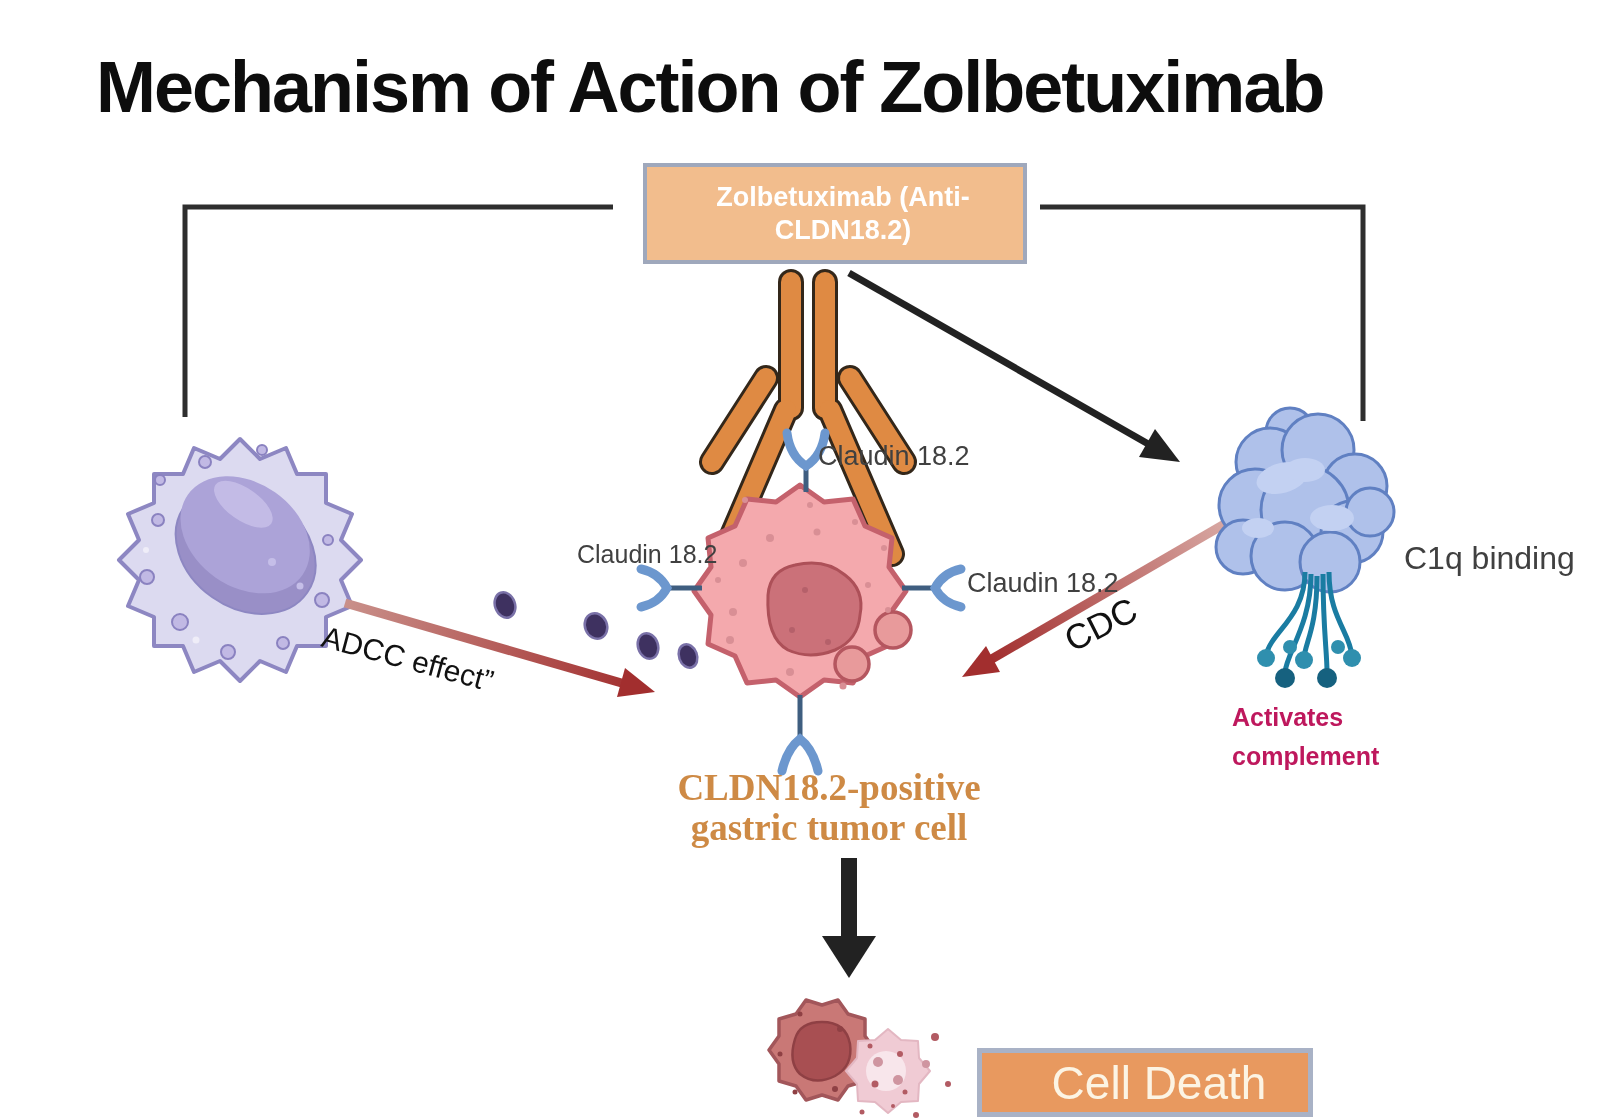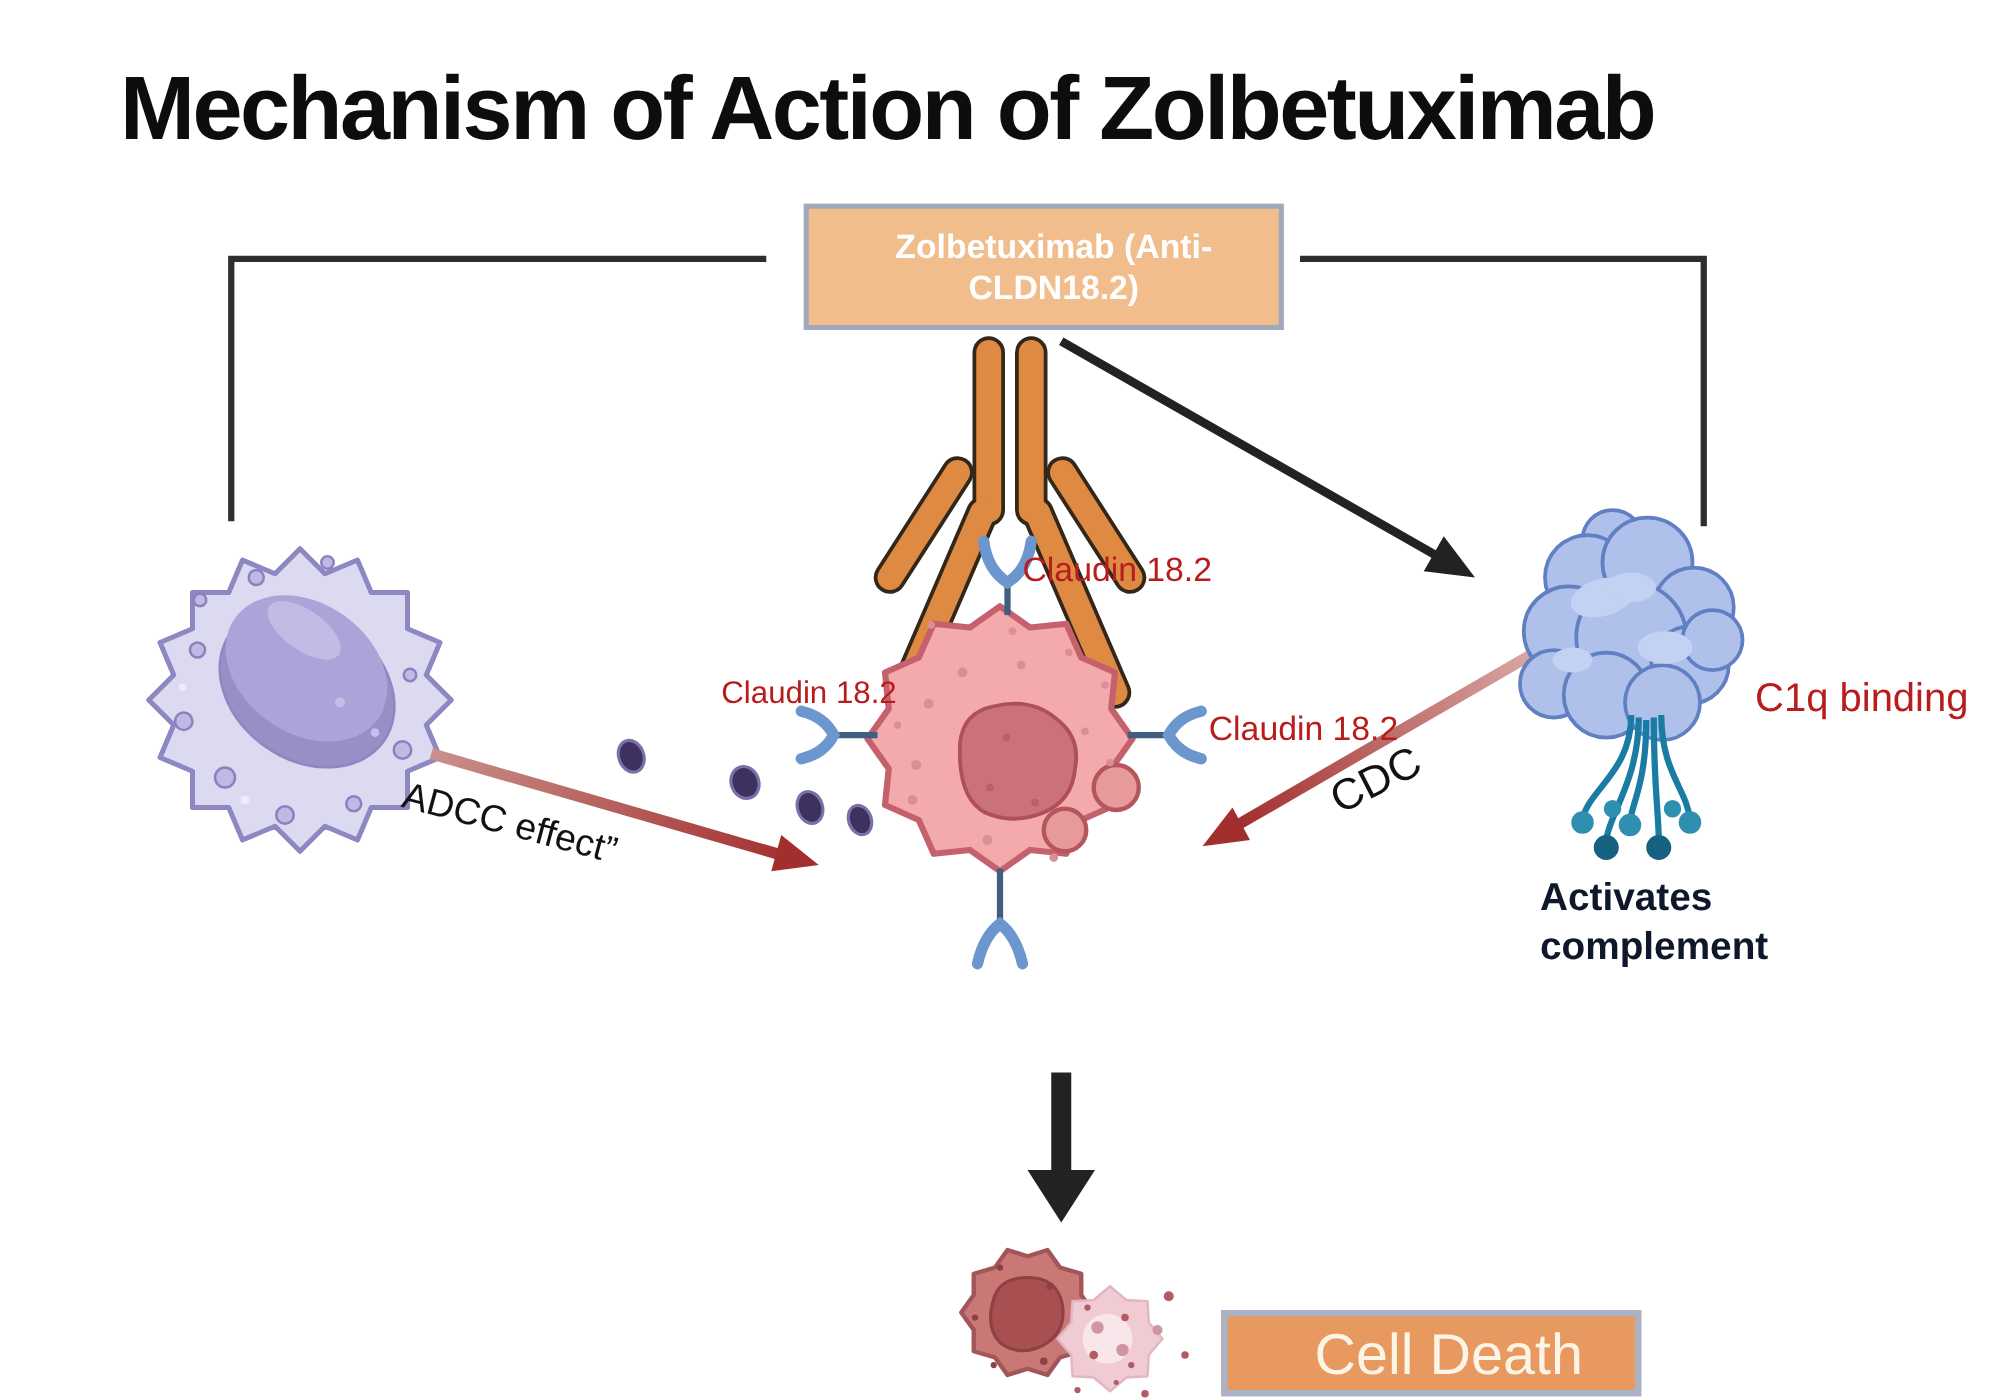--- a/index.html
+++ b/index.html
@@ -1,21 +1,21 @@
 <!DOCTYPE html>
 <html><head>
 <meta charset="utf-8">
 <style>
   html,body { margin:0; padding:0; background:#ffffff; }
   .canvas {
     position:relative; width:1600px; height:1120px; background:#ffffff;
     font-family:"Liberation Sans", sans-serif; overflow:hidden;border-radius:11px;
   }
   .canvas svg { position:absolute; left:0; top:0; }
-  .lbl { position:absolute; color:#b91c1c; white-space:nowrap; }
+  .lbl { position:absolute; color:#404040; white-space:nowrap; }
   .title {
     left:96px; top:46px; font-size:72px; font-weight:bold;
     letter-spacing:-2px; color:#0d0d0d;
   }
   .zol-box {
     position:absolute; left:643px; top:163px; width:384px; height:101px;
     background:#F2BD8D; border:4px solid #9FA8BC; box-sizing:border-box;
     display:flex; flex-direction:column; align-items:center; justify-content:center;
     color:#ffffff; font-weight:bold; font-size:27px; line-height:33px; text-align:center;padding-left:16px;
   }
@@ -31,22 +31,22 @@
   .adcc {
     left:327px; top:620px; font-size:30px; color:#111;
     transform:rotate(15deg); transform-origin:left top;
   }
   .cdc {
     left:1058px; top:624px; font-size:35px; color:#111;
     transform:rotate(-27deg); transform-origin:left top;
   }
   .c1q { left:1404px; top:540px; font-size:32px; }
   .activates {
-    left:1232px; top:698px; font-size:31px; font-weight:bold;
-    line-height:39px; color:#0f172a;
+    left:1232px; top:698px; font-size:25px; font-weight:bold;
+    line-height:39px; color:#be185d;
   }
   .tumor-label {
     position:absolute; left:640px; top:768px; width:378px; text-align:center;
     font-family:"Liberation Serif", serif; font-weight:bold;
     font-size:37px; line-height:40px; color:#CE8A45;
   }
 </style>
 </head>
 <body>
 
@@ -270,18 +270,22 @@
 
   <div class="lbl adcc">ADCC effect”</div>
   <div class="lbl cdc">CDC</div>
   <div class="lbl c1q">C1q binding</div>
 
   <div class="lbl activates">
     <div>Activates</div>
     <div>complement</div>
   </div>
 
+  <div class="tumor-label">
+    <div>CLDN18.2-positive</div>
+    <div>gastric tumor cell</div>
+  </div>
 
   <div class="death-box">
     <span>Cell Death</span>
   </div>
 
 </div>
 
 </body></html>

